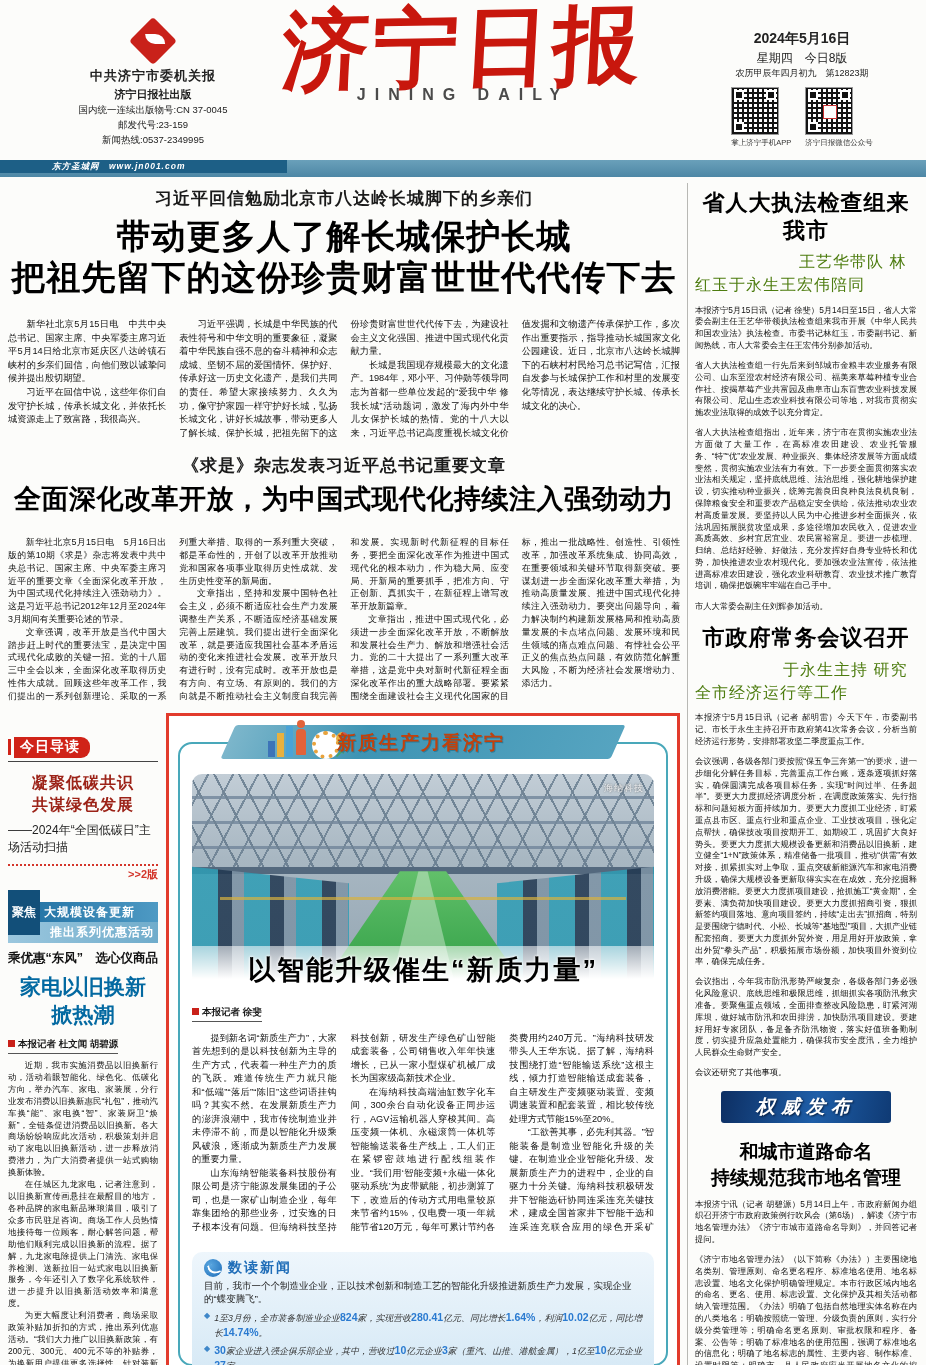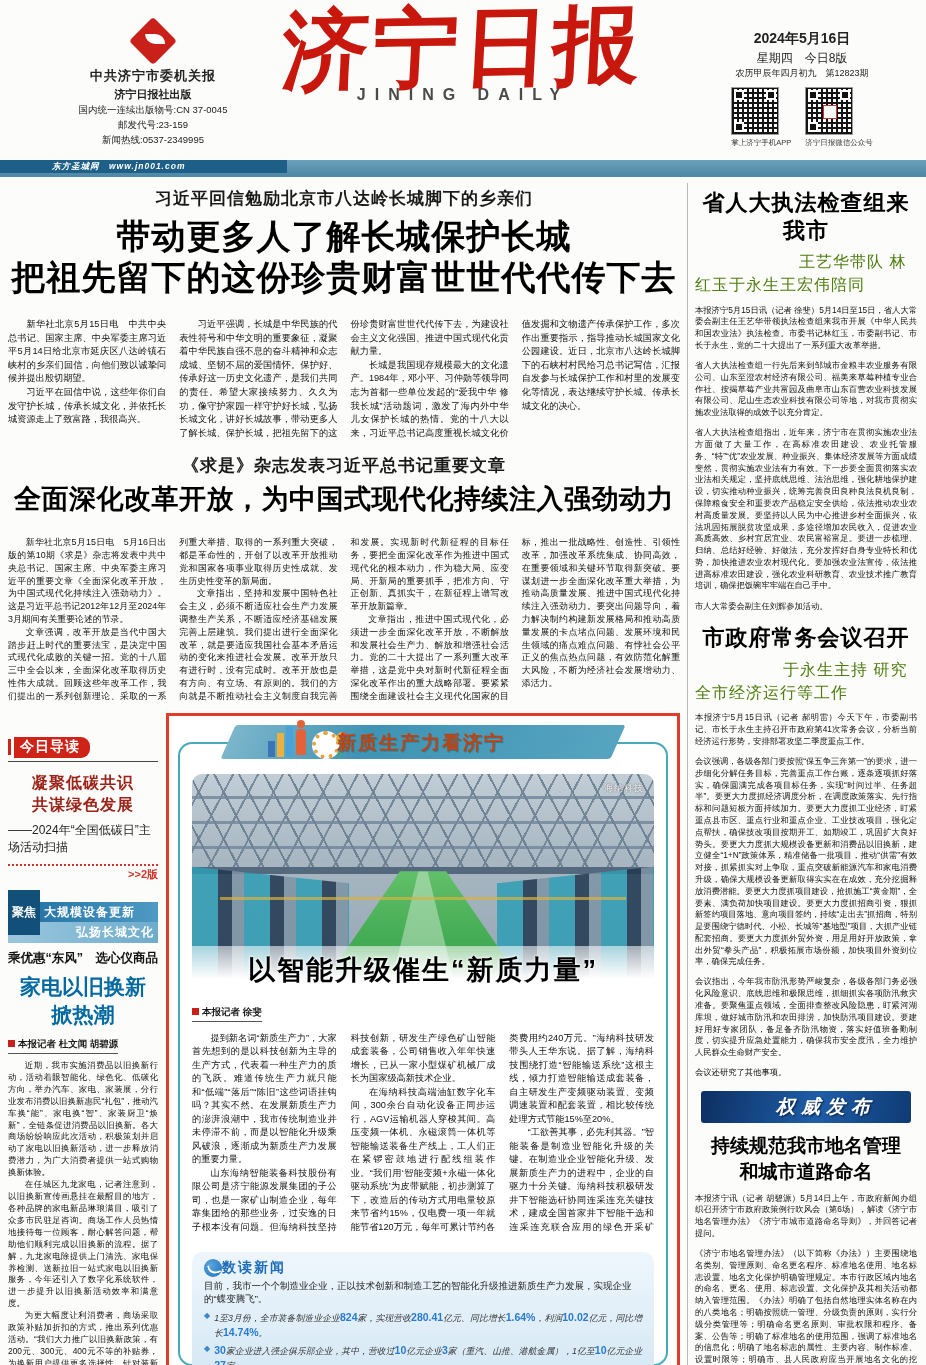--- a/index.html
+++ b/index.html
@@ -101,36 +101,36 @@
   .rail{position:absolute;left:6%;right:6%;top:58%;height:3px;background:#d9b23f;opacity:.7;}
   .watermark{position:absolute;right:10px;top:8px;color:#fff;font-size:9px;opacity:.85;letter-spacing:1px;text-shadow:0 0 2px #333;}
   .feature-title{position:relative;margin-top:-40px;text-align:center;font-size:27px;font-weight:900;color:#000;letter-spacing:2px;
       background:linear-gradient(180deg,rgba(255,255,255,.55),#fff 75%);padding:6px 0 2px;
       text-shadow:0 0 3px #fff,0 0 3px #fff;}
   .feature-byline{margin:6px 0 4px;}
   .body-cols3{column-count:3;column-gap:14px;font-size:9.2px;line-height:1.47;text-align:justify;color:#111;height:212px;overflow:hidden;}
   
   .data-news{margin-top:8px;border-radius:10px;background:linear-gradient(180deg,#eef6fc,#cde4f3);position:relative;overflow:hidden;padding:7px 12px 10px;height:148px;}
   .data-news::after{content:"";position:absolute;left:-40px;right:-40px;bottom:-46px;height:70px;border-radius:50%;background:#a9cfe7;opacity:.55;}
-  .dn-head{display:flex;align-items:center;margin-bottom:3px;}
+  .dn-head{display:flex;align-items:center;gap:6px;margin-bottom:3px;}
   .dn-icon{width:18px;height:18px;border-radius:50%;background:radial-gradient(circle at 35% 35%,#5aa7e0,#1f6db8);position:relative;}
   .dn-icon::after{content:"";position:absolute;left:4px;top:5px;width:10px;height:8px;border:2px solid #fff;border-top:none;border-right:none;border-radius:0 0 0 8px;transform:rotate(-15deg);}
   .dn-label{color:#1f6db8;font-size:14px;font-weight:900;letter-spacing:2px;}
   .dn-intro{font-size:9.5px;color:#222;margin:0 0 4px;position:relative;z-index:1;}
   .bullet{display:flex;font-size:8.8px;line-height:1.45;color:#343434;font-style:italic;margin-bottom:3px;position:relative;z-index:1;text-align:justify;}
   .bmark{color:#3f87c9;margin-right:4px;font-style:normal;font-size:8px;line-height:1.6;}
   .hl{color:#2a7ad0;font-weight:bold;font-style:normal;font-size:10.5px;}
   
   .r-headline{font-size:22px;font-weight:900;text-align:center;letter-spacing:1px;line-height:1.25;margin-top:6px;color:#000;}
   .r-subhead{font-size:16px;line-height:1.45;margin:6px 0 8px;text-indent:6.5em;letter-spacing:1px;color:#4d7c0f;}
   .r-body{font-size:8.3px;line-height:1.42;text-align:justify;color:#111;}
   .r-art{margin-bottom:12px;}
-  .qw-banner{margin:10px auto 10px;width:170px;height:32px;border-radius:3px;
+  .qw-banner{margin:10px auto 16px;width:170px;height:32px;border-radius:3px;
       background:linear-gradient(100deg,#0d2f63,#1e5ea8 55%,#0f3a74);display:flex;align-items:center;justify-content:center;
-      color:#fff;font-weight:900;font-size:19px;letter-spacing:6px;font-style:italic;text-shadow:1px 1px 2px #061c3d;padding-left:40px;}
+      color:#fff;font-weight:900;font-size:19px;letter-spacing:6px;font-style:italic;text-shadow:1px 1px 2px #061c3d;}
   .r3-headline{font-size:19px;font-weight:900;text-align:center;line-height:1.35;margin:4px 0 8px;color:#000;}
 </style>
 </head>
 <body>
 
 <div id="page">
 
   <div id="header">
     <div class="pub-info">
       <div class="logo"></div>
@@ -213,21 +213,21 @@
           <div class="daodu-sub">——2024年“全国低碳日”主场活动扫描</div>
           <div class="page-ref-line">
             <span class="page-ref">&gt;&gt;2版</span>
           </div>
 
           <div class="jujiao">
             <div class="jj-top">
               <span class="jj-badge">聚焦</span>
               <span class="t">大规模设备更新</span>
             </div>
-            <div class="jj-bottom">弘扬长城文化</div>
+            <div class="jj-bottom">推出系列优惠活动</div>
           </div>
 
           <div class="pre-title">乘优惠“东风”　选心仪商品</div>
           <div class="left-headline">
             <div>家电以旧换新</div>
             <div>掀热潮</div>
           </div>
           <div class="byline"><span class="redsq"></span><span>本报记者 杜文闻 胡碧源</span></div>
           <div class="plain-body">
               <p class="para">近期，我市实施消费品以旧换新行动，活动着眼智能化、绿色化、低碳化方向，举办汽车、家电、家装展，分行业发布消费以旧换新惠民“礼包”，推动汽车换“能”、家电换“智”、家装厨卫“焕新”，全链条促进消费品以旧换新。各大商场纷纷响应此次活动，积极策划并启动了家电以旧换新活动，进一步释放消费潜力，为广大消费者提供一站式购物换新体验。</p>
@@ -297,21 +297,21 @@
           </div>
         </div>
       </div>
     </div>
 
     <div id="right-col">
       <div class="r-art">
         <div class="r-headline">省人大执法检查组来我市</div>
         <div class="r-subhead">王艺华带队 林红玉于永生王宏伟陪同</div>
         <div class="r-body">
-            <p class="para">本报济宁5月15日讯（记者 徐斐）5月14日至15日，省人大常委会副主任王艺华带领执法检查组来我市开展《中华人民共和国农业法》执法检查。市委书记林红玉，市委副书记、市长于永生，党的二十大提出了一系列重大改革举措。</p>
+            <p class="para">本报济宁5月15日讯（记者 徐斐）5月14日至15日，省人大常委会副主任王艺华带领执法检查组来我市开展《中华人民共和国农业法》执法检查。市委书记林红玉，市委副书记、新闻热线，市人大常委会主任王宏伟分别参加活动。</p>
             <p class="para">省人大执法检查组一行先后来到邹城市金粮丰农业服务有限公司、山东至澄农村经济有限公司、福美来草莓种植专业合作社、按揭草莓产业共富园及曲阜市山东百营农业科技发展有限公司、尼山生态农业科技有限公司等地，对我市贯彻实施农业法取得的成效予以充分肯定。</p>
             <p class="para">省人大执法检查组指出，近年来，济宁市在贯彻实施农业法方面做了大量工作，在高标准农田建设、农业托管服务、“特”“优”农业发展、种业振兴、集体经济发展等方面成绩斐然，贯彻实施农业法有力有效。下一步要全面贯彻落实农业法相关规定，坚持底线思维、法治思维，强化耕地保护建设，切实推动种业振兴，统筹完善良田良种良法良机良制，保障粮食安全和重要农产品稳定安全供给，依法推动农业农村高质量发展。要坚持以人民为中心推进乡村全面振兴，依法巩固拓展脱贫攻坚成果，多途径增加农民收入，促进农业高质高效、乡村宜居宜业、农民富裕富足。要进一步梳理、归纳、总结好经验、好做法，充分发挥好自身专业特长和优势，加快推进农业农村现代化。要加强农业法宣传，依法推进高标准农田建设，强化农业科研教育、农业技术推广教育培训，确保把饭碗牢牢端在自己手中。</p>
             <p class="para">市人大常委会副主任刘辉参加活动。</p>
           </div>
       </div>
 
       <div class="r-art">
         <div class="r-headline">市政府常务会议召开</div>
         <div class="r-subhead" style="text-indent:5.5em">于永生主持 研究全市经济运行等工作</div>
         <div class="r-body">
@@ -319,22 +319,22 @@
             <p class="para">会议强调，各级各部门要按照“保五争三奔第一”的要求，进一步细化分解任务目标，完善重点工作台账，逐条逐项抓好落实，确保圆满完成各项目标任务，实现“时间过半、任务超半”。要更大力度抓经济调度分析，在调度政策落实、先行指标和问题短板方面持续加力。要更大力度抓工业经济，盯紧重点县市区、重点行业和重点企业、工业技改项目，强化定点帮扶，确保技改项目按期开工、如期竣工，巩固扩大良好势头。要更大力度抓大规模设备更新和消费品以旧换新，建立健全“1+N”政策体系，精准储备一批项目，推动“供需”有效对接，抓紧抓实对上争取，重点突破新能源汽车和家电消费升级，确保大规模设备更新取得实实在在成效，充分挖掘释放消费潜能。要更大力度抓项目建设，抢抓施工“黄金期”，全要素、满负荷加快项目建设。要更大力度抓招商引资，狠抓新签约项目落地、意向项目签约，持续“走出去”抓招商，特别是要围绕宁德时代、小松、长城等“基地型”项目，大抓产业链配套招商。要更大力度抓外贸外资，用足用好开放政策，拿出外贸“拳头产品”，积极拓展市场份额，加快项目外资到位率，确保完成任务。</p>
             <p class="para">会议指出，今年我市防汛形势严峻复杂，各级各部门务必强化风险意识、底线思维和极限思维，抓细抓实各项防汛救灾准备。要聚焦重点领域，全面排查整改风险隐患，盯紧河湖库坝，做好城市防汛和农田排涝，加快防汛项目建设。要建好用好专家团队，备足备齐防汛物资，落实好值班备勤制度，切实提升应急处置能力，确保我市安全度汛，全力维护人民群众生命财产安全。</p>
             <p class="para">会议还研究了其他事项。</p>
           </div>
       </div>
 
       <div class="qw-banner">权威发布</div>
 
       <div class="r-art">
         <div class="r3-headline">
+          <div>和城市道路命名</div>
           <div>持续规范我市地名管理</div>
-          <div>和城市道路命名</div>
         </div>
         <div class="r-body">
             <p class="para">本报济宁讯（记者 胡碧源）5月14日上午，市政府新闻办组织召开济宁市政府政策例行吹风会（第6场），解读《济宁市地名管理办法》《济宁市城市道路命名导则》，并回答记者提问。</p>
             <p class="para">《济宁市地名管理办法》（以下简称《办法》）主要围绕地名类别、管理原则、命名更名程序、标准地名使用、地名标志设置、地名文化保护明确管理规定。本市行政区域内地名的命名、更名、使用、标志设置、文化保护及其相关活动都纳入管理范围。《办法》明确了包括自然地理实体名称在内的八类地名；明确按照统一管理、分级负责的原则，实行分级分类管理等；明确命名更名原则、审批权限和程序、备案、公告等；明确了标准地名的使用范围，强调了标准地名的信息化；明确了地名标志的属性、主要内容、制作标准、设置时限等；明确市、县人民政府应当开展地名文化的挖掘、研究和传承等；关于监督管理和法律责任，沿用国家《地名管理条例》相关规定。</p>
           </div>
       </div>
     </div>
   </div>
 </div>
 

